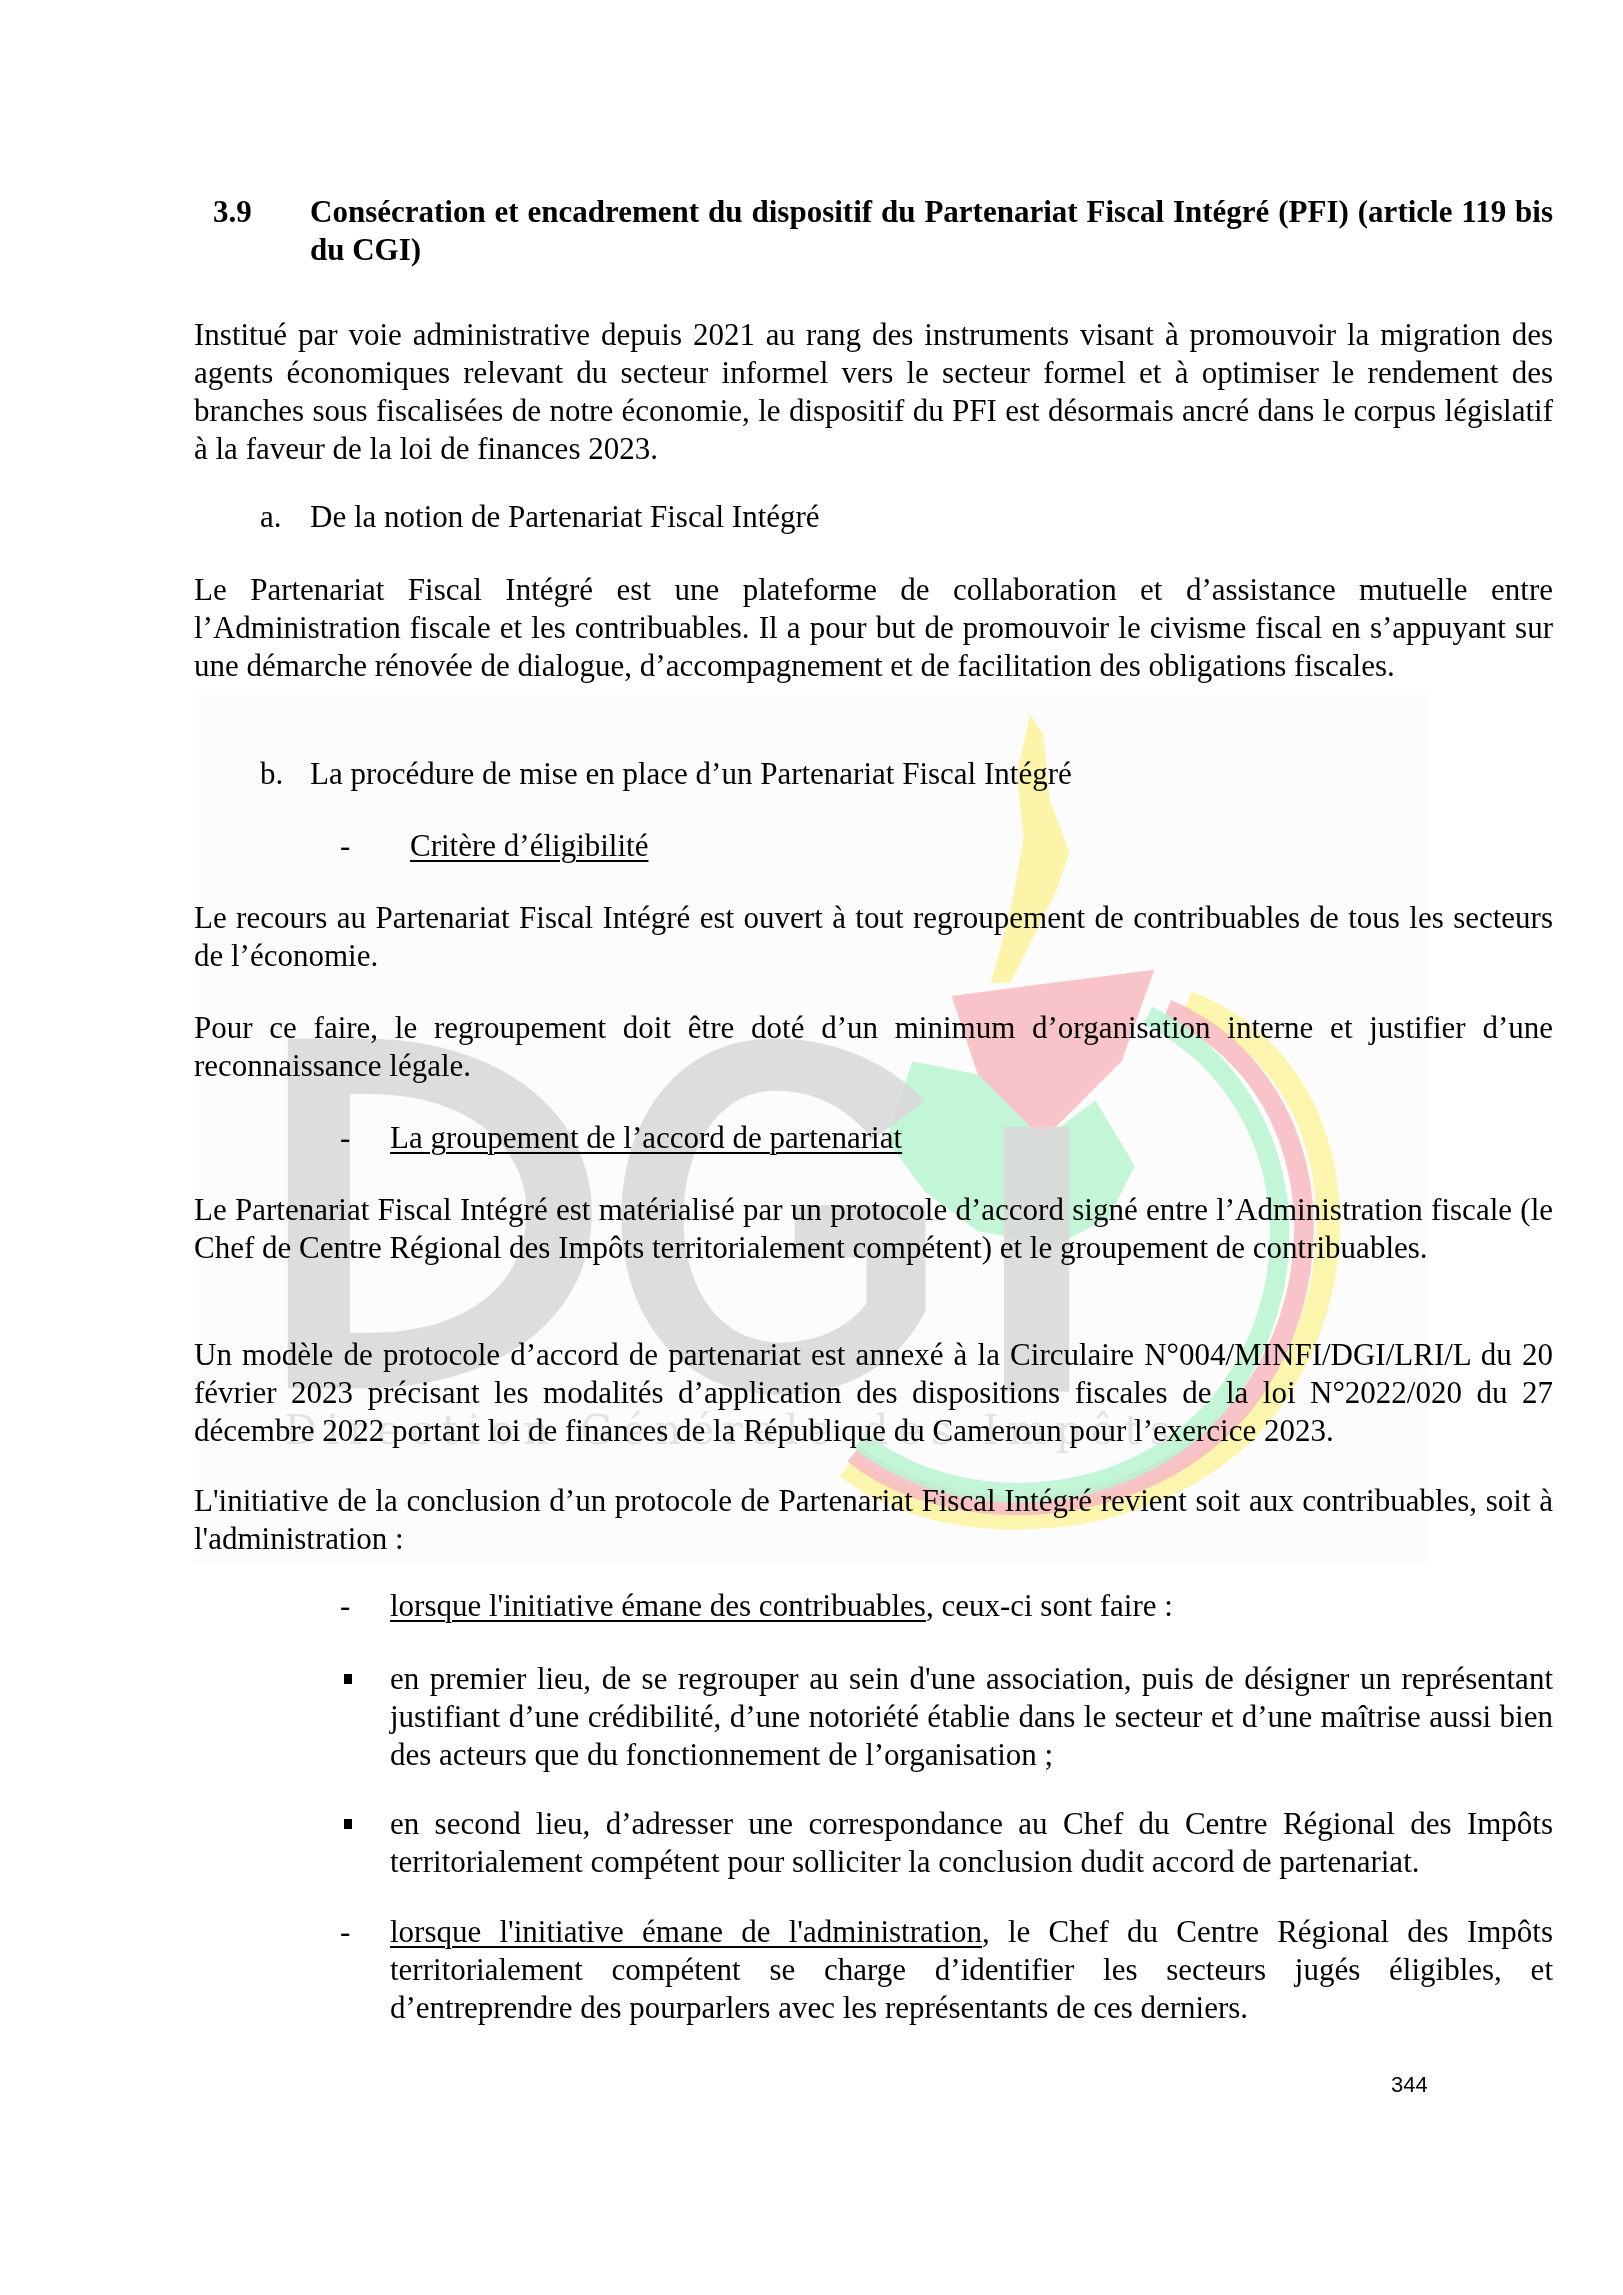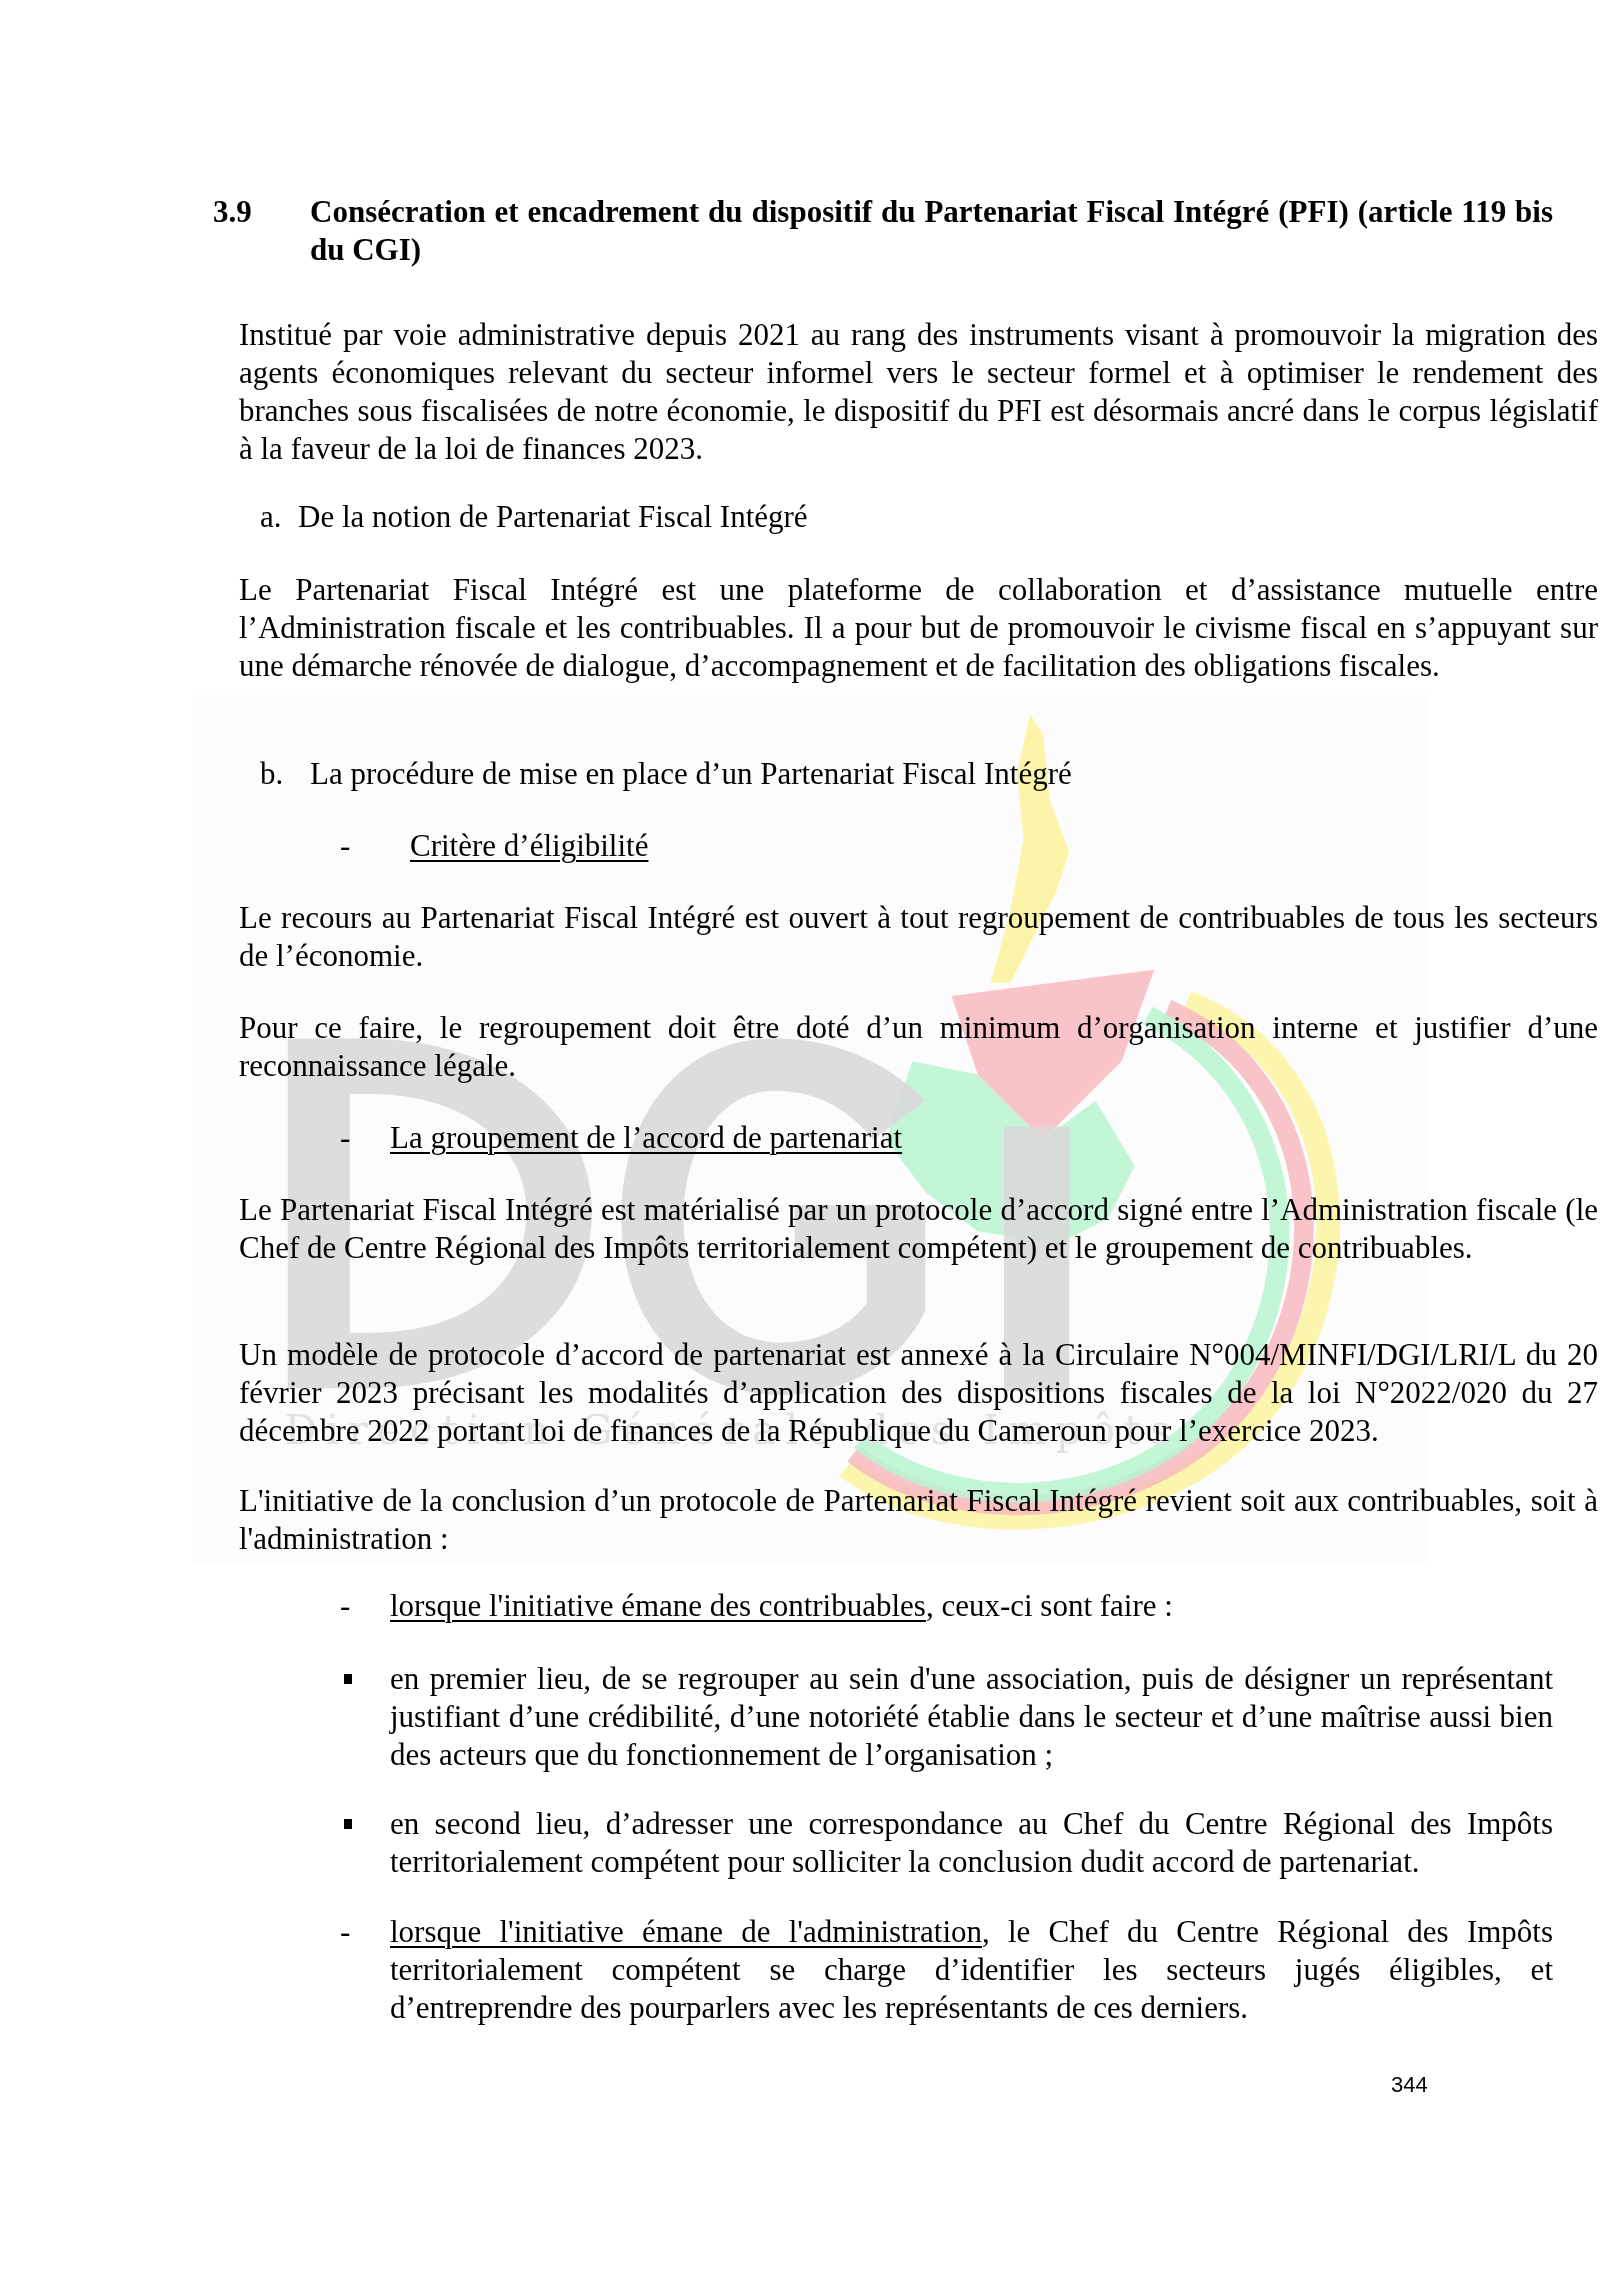--- a/index.html
+++ b/index.html
@@ -6,21 +6,21 @@
   body { width: 1623px; height: 2295px; position: relative; overflow: hidden;
          font-family: "Liberation Serif", "DejaVu Serif", serif; color: #000; }
   .page { position: absolute; left: 0; top: 0; width: 1623px; height: 2295px; background: #fff; }
 
   
   .wm-panel { position: absolute; left: 193px; top: 695px; width: 1236px; height: 868px;
               background: #fcfcfc; z-index: 0; }
   .wm-svg { position: absolute; left: 193px; top: 695px; width: 1236px; height: 868px; z-index: 1; }
 
   .text { position: absolute; z-index: 2; font-size: 31px; line-height: 38px; }
-  .para { left: 194px; width: 1359px; text-align: justify; text-align-last: left; margin-left: 45px; }
+  .para { left: 194px; width: 1359px; text-align: justify; text-align-last: left; }
 
   .heading { position: absolute; z-index: 2; left: 213px; top: 193px; width: 1341px;
              font-weight: bold; font-size: 31px; line-height: 38px; }
   .heading .num { position: absolute; left: 0; top: 0; }
   .heading .title { position: absolute; left: 97px; width: 1243px; text-align: justify; text-align-last: left; }
 
   .sub { position: absolute; z-index: 2; font-size: 31px; line-height: 38px; }
   .sub .marker { position: absolute; left: 0; top: 0; }
   .sub .label { position: absolute; top: 0; white-space: nowrap; }
 
@@ -58,21 +58,21 @@
 
   <div class="heading">
     <span class="num">3.9</span>
     <div class="title">Consécration et encadrement du dispositif du Partenariat Fiscal Intégré (PFI) (article 119 bis du CGI)</div>
   </div>
 
   <div class="text para" style="top:316px;">Institué par voie administrative depuis 2021 au rang des instruments visant à promouvoir la migration des agents économiques relevant du secteur informel vers le secteur formel et à optimiser le rendement des branches sous fiscalisées de notre économie, le dispositif du PFI est désormais ancré dans le corpus législatif à la faveur de la loi de finances 2023.</div>
 
   <div class="sub" style="left:260px; top:498px;">
     <span class="marker">a.</span>
-    <span class="label" style="left:38px;">De la notion de Partenariat Fiscal Intégré</span>
+    <span class="label" style="left:50px;">De la notion de Partenariat Fiscal Intégré</span>
   </div>
   <div class="text para" style="top:571px;">Le Partenariat Fiscal Intégré est une plateforme de collaboration et d’assistance mutuelle entre l’Administration fiscale et les contribuables. Il a pour but de promouvoir le civisme fiscal en s’appuyant sur une démarche rénovée de dialogue, d’accompagnement et de facilitation des obligations fiscales.</div>
 
   <div class="sub" style="left:260px; top:755px;">
     <span class="marker">b.</span>
     <span class="label" style="left:50px;">La procédure de mise en place d’un Partenariat Fiscal Intégré</span>
   </div>
 
   <div class="sub" style="left:340px; top:827px;">
     <span class="marker">-</span>

